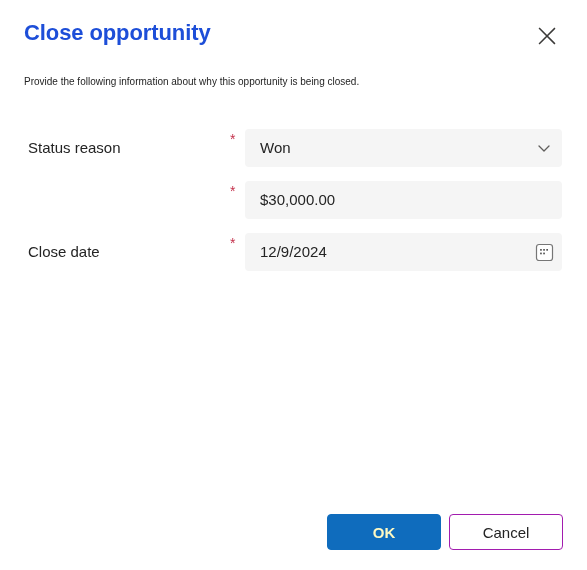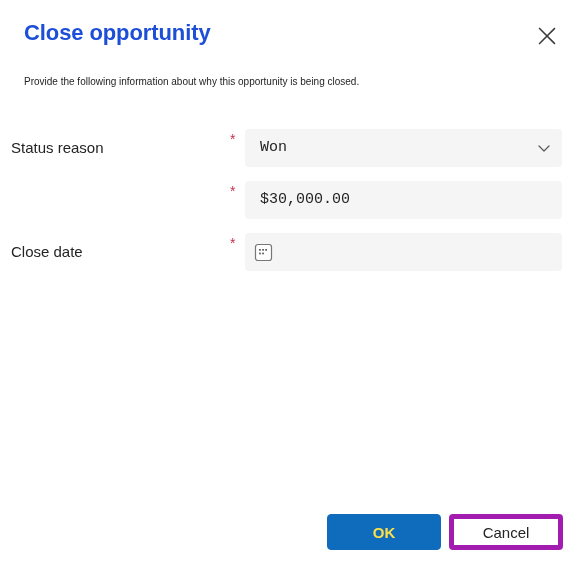--- a/index.html
+++ b/index.html
@@ -74,21 +74,21 @@
     top: 129px;
     width: 587px;
   }
   .form-row {
     position: relative;
     height: 38px;
     margin-bottom: 14px;
   }
   .field-label {
     position: absolute;
-    left: 11px;
+    left: 28px;
     top: 0;
     width: 200px;
     font-size: 15px;
     line-height: 38px;
     color: #242424;
     white-space: nowrap;
   }
   .required-star {
     position: absolute;
     left: 230px;
@@ -103,21 +103,20 @@
     left: 245px;
     top: 0;
     width: 317px;
     height: 38px;
     box-sizing: border-box;
     background: #f5f5f5;
     border: none;
     border-radius: 4px;
     display: flex;
     align-items: center;
-    font-family: Liberation Mono, monospace;
   }
   .field-value {
     flex: 1 1 auto;
     padding-left: 15px;
     padding-right: 8px;
     font-size: 15px;
     color: #242424;
     line-height: 38px;
     overflow: hidden;
     white-space: nowrap;
@@ -157,28 +156,28 @@
     font-family: "Liberation Sans", sans-serif;
     border-radius: 4px;
     cursor: pointer;
     box-sizing: border-box;
     display: inline-flex;
     align-items: center;
     justify-content: center;
   }
   .btn-primary {
     background: #0f6cbd;
-    color: #fde047;
+    color: #fef9c3;
     border: 1px solid #0f6cbd;
     font-weight: bold;
   }
   .btn-secondary {
     background: #ffffff;
     color: #242424;
-    border: 5px solid #a21caf;
+    border: 1px solid #a21caf;
   }
 </style>
 </head>
 <body>
 
 <div class="dialog">
 
   <div class="dialog-header">
     <h1 class="dialog-title">Close opportunity</h1>
     <button class="close-button" aria-label="Close">
@@ -211,20 +210,21 @@
       <div class="required-star">*</div>
       <div class="field-control">
         <div class="field-value">$30,000.00</div>
       </div>
     </div>
 
     <div class="form-row">
       <div class="field-label">Close date</div>
       <div class="required-star">*</div>
       <div class="field-control">
+        <div class="field-value">12/9/2024</div>
         <div class="field-affordance">
           <svg width="19" height="19" viewBox="0 0 19 19" aria-hidden="true">
             <rect x="1.5" y="1.5" width="16" height="16" rx="2.5" ry="2.5" fill="#ffffff" stroke="#767676" stroke-width="1.2"></rect>
             <rect x="5.1" y="6.0" width="1.7" height="1.7" fill="#555555"></rect>
             <rect x="8.2" y="6.0" width="1.7" height="1.7" fill="#555555"></rect>
             <rect x="11.3" y="6.0" width="1.7" height="1.7" fill="#555555"></rect>
             <rect x="5.1" y="9.6" width="1.7" height="1.7" fill="#555555"></rect>
             <rect x="8.2" y="9.6" width="1.7" height="1.7" fill="#555555"></rect>
           </svg>
         </div>

